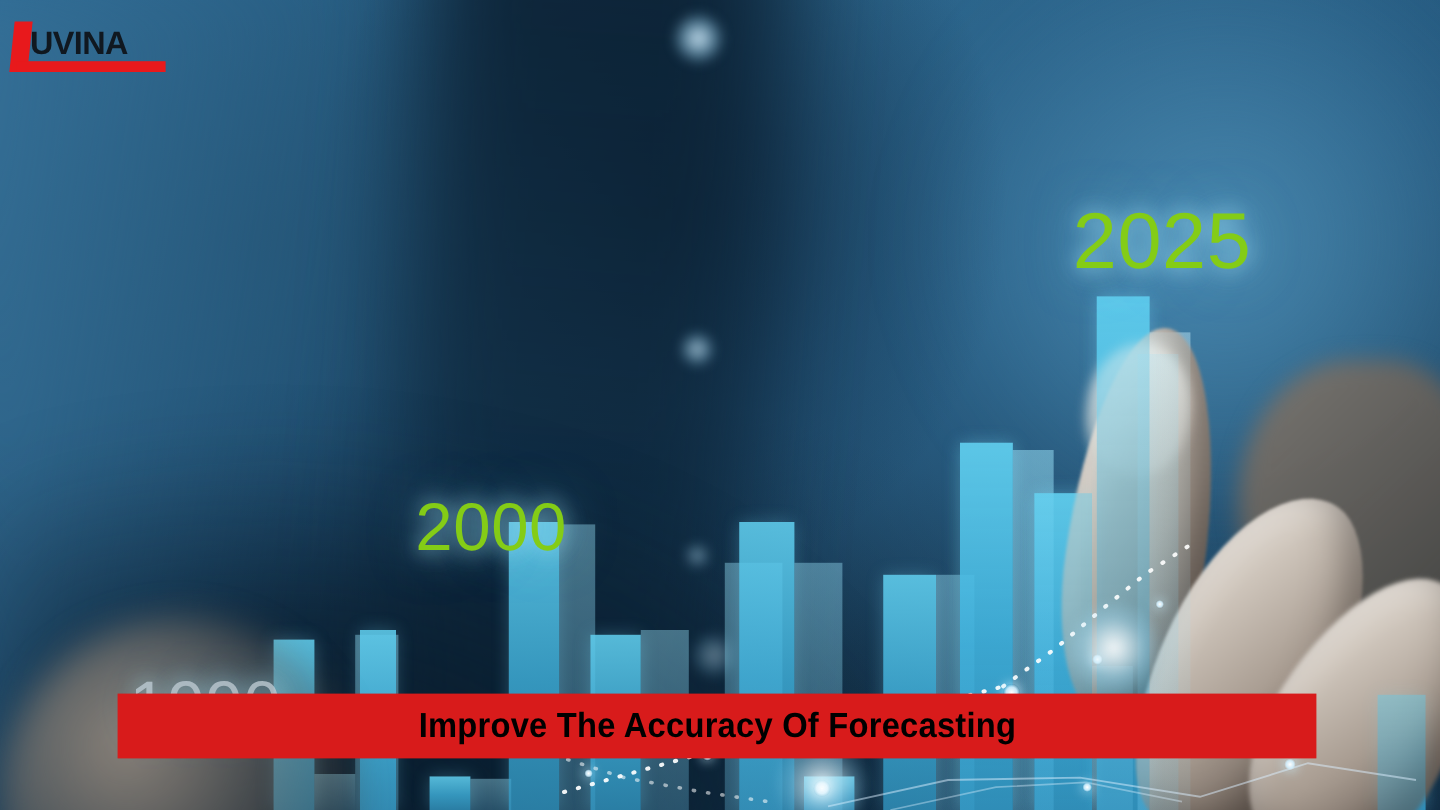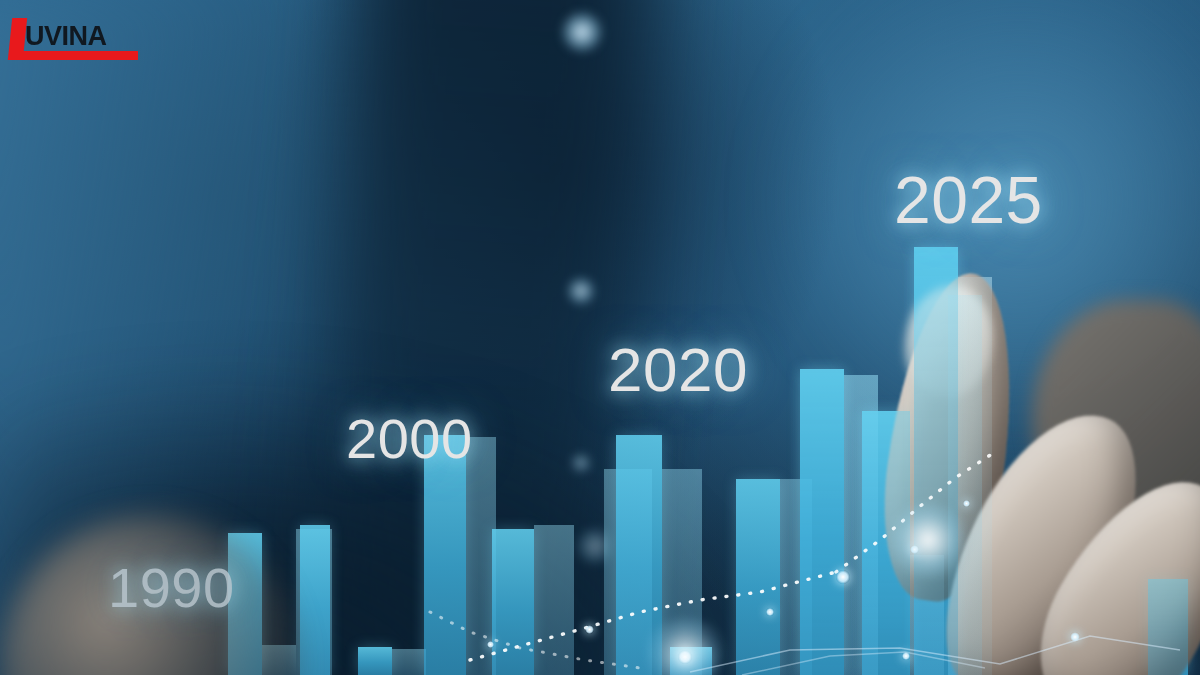--- a/index.html
+++ b/index.html
@@ -130,21 +130,21 @@
     box-shadow: none;
   }
   .bar.pale {
     background: linear-gradient(180deg, rgba(196,236,250,0.34) 0%, rgba(150,214,240,0.22) 100%);
     box-shadow: none;
   }
 
   
   .year {
     position: absolute;
-    color: #e5e5e5;
+    color: #84cc16;
     font-weight: 400;
     letter-spacing: 0.5px;
     text-shadow: 0 0 18px rgba(170,235,255,0.85), 0 0 42px rgba(120,205,245,0.6);
     white-space: nowrap;
     user-select: none;
   }
   #year-1990 { left: 108px; top: 555px; font-size: 56px; color: #b9c9d2; opacity: 0.85; }
   #year-2005 { left: 346px; top: 406px; font-size: 56px; }
   #year-2020 { left: 608px; top: 334px; font-size: 62px; }
   #year-2025 { left: 894px; top: 162px; font-size: 66px; }
@@ -304,23 +304,25 @@
       <div class="node" style="left: 963px; top: 500px; width: 7px; height: 7px;"></div>
       <div class="node" style="left: 1070px; top: 632px; width: 10px; height: 10px;"></div>
       <div class="node" style="left: 902px; top: 652px; width: 8px; height: 8px;"></div>
     </div>
 
   <div class="glow-spot" style="left:888px;top:500px;width:80px;height:80px;"></div>
   <div class="glow-spot" style="left:640px;top:618px;width:90px;height:70px;opacity:.8;"></div>
 
   <div class="year" id="year-1990">1990</div>
   <div class="year" id="year-2005">2000</div>
-  <div class="year" id="year-2020">2020</div>
   <div class="year" id="year-2025">2025</div>
 
+  <div id="banner">
+    <span id="banner-text">Improve The Accuracy Of Forecasting</span>
+  </div>
 
   <div id="logo">
     <div class="l-mark">
       <div class="l-vert"></div>
       <div class="l-horz"></div>
     </div>
     <div class="wordmark">UVINA</div>
   </div>
 
 </div>

